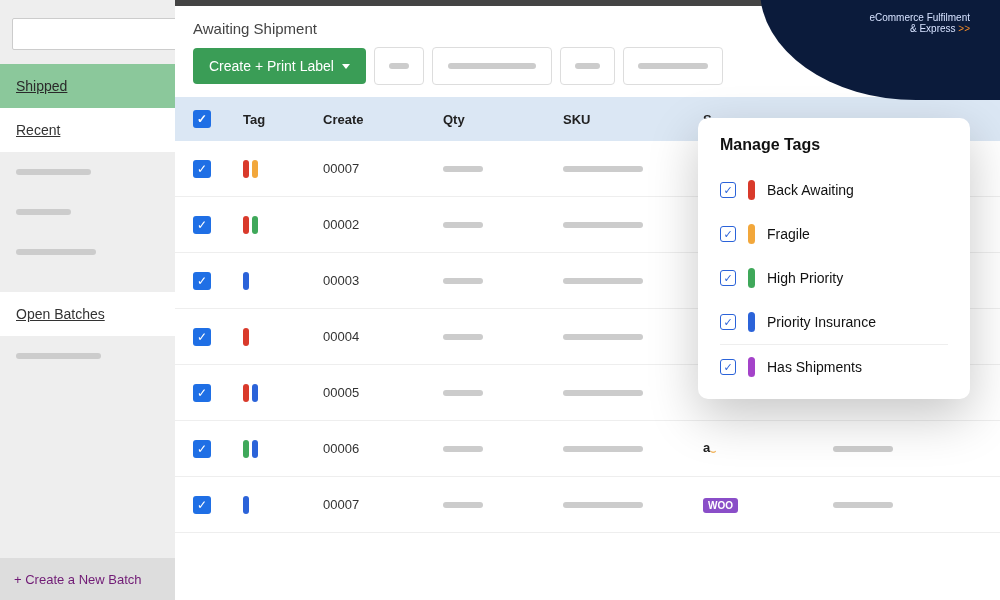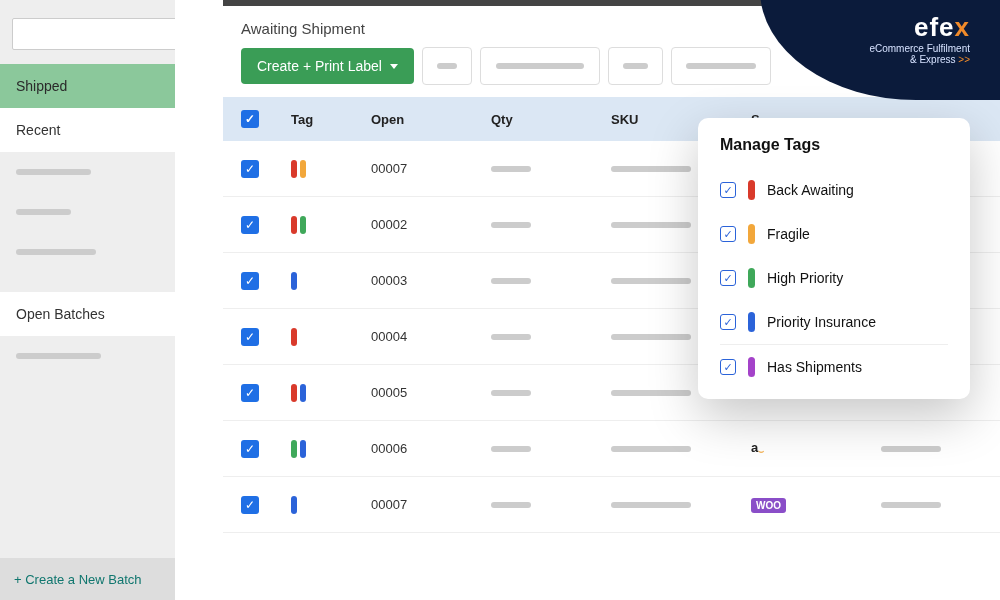--- a/index.html
+++ b/index.html
@@ -2,29 +2,29 @@
 <html><head>
 <meta charset="utf-8">
 <style>
   * { box-sizing: border-box; margin: 0; padding: 0; }
   html, body { width: 1000px; height: 600px; font-family: -apple-system, Helvetica, Arial, sans-serif; background: #fff; overflow: hidden; }
   .app { display: flex; width: 1000px; height: 600px; }
   .sidebar { width: 175px; background: #eee; display: flex; flex-direction: column; }
   .search-wrap { padding: 18px 12px 14px; display: flex; }
   .search-input { flex: 1; height: 32px; border: 1px solid #ccc; border-radius: 2px 0 0 2px; padding: 0 6px; font-size: 13px; }
   .search-btn { width: 34px; height: 32px; border: 1px solid #ccc; border-left: none; border-radius: 0 2px 2px 0; background: #fff; display: flex; align-items: center; justify-content: center; color: #999; cursor: pointer; }
-  .nav-item { height: 44px; display: flex; align-items: center; padding: 0 16px; font-size: 14px; color: #333; cursor: pointer; }
+  .nav-item { height: 44px; display: flex; align-items: center; padding: 0 16px; font-size: 14px; color: #333; cursor: pointer; text-decoration: underline; }
   .nav-item.active { background: #8bc89b; color: #2a2a2a; font-weight: 500; }
   .nav-item.white { background: #fff; }
   .nav-skel { height: 40px; display: flex; align-items: center; padding: 0 16px; }
   .skel-bar { height: 6px; background: #ccc; border-radius: 3px; }
   .gap { flex: 1; }
-  .new-batch { height: 42px; display: flex; align-items: center; padding: 0 14px; font-size: 13px; color: #0f766e; cursor: pointer; background: #ddd; }
-
-  .main { flex: 1; display: flex; flex-direction: column; background: #fff; position: relative; padding-left: 48px; }
+  .new-batch { height: 42px; display: flex; align-items: center; padding: 0 14px; font-size: 13px; color: #701a75; cursor: pointer; background: #ddd; }
+
+  .main { flex: 1; display: flex; flex-direction: column; background: #fff; position: relative; }
   .header { padding: 14px 18px 12px; border-top: 6px solid #444; }
   .page-title { font-size: 15px; color: #444; margin-bottom: 10px; }
   .toolbar { display: flex; gap: 8px; align-items: center; justify-content: flex-end; }
   .btn-primary { background: #3a9d56; color: #fff; border: none; border-radius: 4px; padding: 10px 16px; font-size: 14px; display: flex; align-items: center; gap: 8px; cursor: pointer; }
   .caret { width: 0; height: 0; border-left: 4px solid transparent; border-right: 4px solid transparent; border-top: 5px solid #fff; }
   .btn-ghost { background: #fff; border: 1px solid #ddd; border-radius: 4px; height: 38px; display: flex; align-items: center; justify-content: center; padding: 0 14px; cursor: pointer; }
   .btn-ghost .skel-bar { background: #ccc; }
   .btn-tag { background: #fff; border: 1px solid #ddd; border-radius: 4px; height: 38px; padding: 0 14px; font-size: 14px; color: #222; display: flex; align-items: center; gap: 6px; cursor: pointer; }
   .btn-tag .caret { border-top-color: #222; }
 
@@ -133,21 +133,21 @@
           <span>Tag</span>
           <span class="caret"></span>
         </button>
       </div>
     </div>
 
     <div class="table">
       <div class="thead">
         <div class="col-check"><span class="chk">✓</span></div>
         <div class="col-tag">Tag</div>
-        <div class="col-order">Open</div>
+        <div class="col-order">Create</div>
         <div class="col-qty">Qty</div>
         <div class="col-sku">SKU</div>
         <div class="col-s2">S</div>
         <div class="col-last"></div>
       </div>
       <div id="rows">
     <div class="row">
       <div class="col-check"><span class="chk">✓</span></div>
       <div class="col-tag">
               <span class="tagpips">
@@ -314,19 +314,18 @@
       <span class="smallchk">✓</span>
       <span class="pip-lg p-purple"></span>
       <span>Has Shipments</span>
     </div>
         </div>
     </div>
 
     <div class="badge-efex">
       <div class="shape"></div>
       <div class="txt">
-        <div class="brand"><span>efe</span><span class="x">x</span></div>
         <div class="sub">eCommerce Fulfilment</div>
         <div class="sub"><span>&amp; Express</span> <span class="arr">&gt;&gt;</span></div>
       </div>
     </div>
   </main>
 </div>
 
 </body></html>

